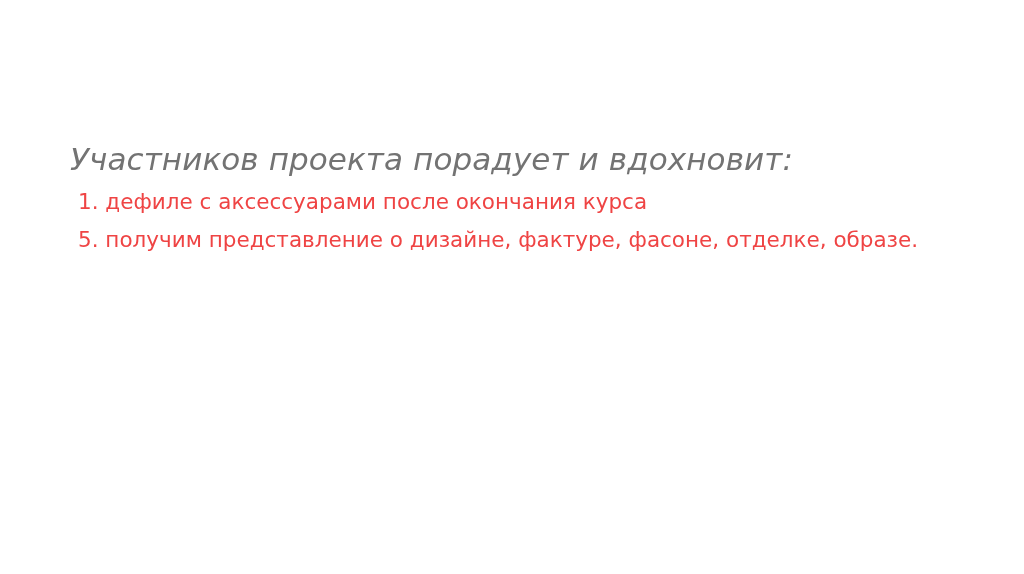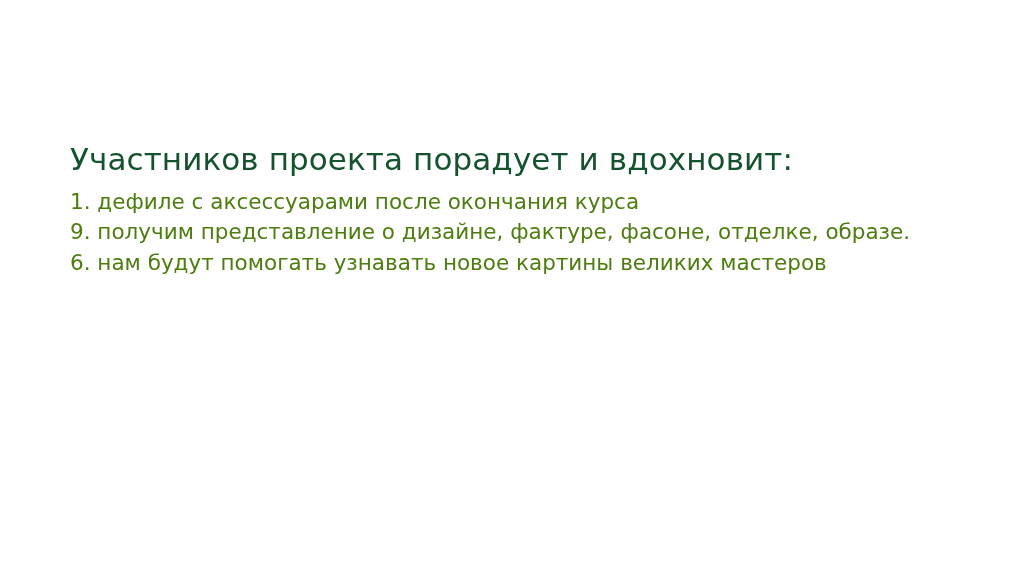--- a/index.html
+++ b/index.html
@@ -24,43 +24,43 @@
   .content {
     position: absolute;
     left: 70px;
     top: 140px;
     width: 890px;
   }
   .slide-title {
     font-size: 31px;
     line-height: 1.25;
     font-weight: 400;
-    color: #14532d;
+    color: #737373;
     margin: 0 0 8px 0;
     letter-spacing: 0.1px;
+    font-style: italic;
   }
   .body-list {
     list-style: none;
     margin: 0;
     padding: 0;
   }
   .body-list li {
     font-size: 21.5px;
     line-height: 1.43;
-    color: #4d7c0f;
-    margin: 0;
+    color: #ef4444;
+    margin: 8px;
     padding: 0;
     white-space: pre-wrap;
   }
 </style>
 </head>
 <body>
 
 <div class="slide">
   <div class="content">
     <h1 class="slide-title">Участников проекта порадует и вдохновит:</h1>
     <ul class="body-list">
       <li>1. дефиле с аксессуарами после окончания курса</li>
-      <li>9. получим представление о дизайне, фактуре, фасоне, отделке, образе.</li>
-      <li>6. нам будут помогать узнавать новое картины великих мастеров</li>
+      <li>5. получим представление о дизайне, фактуре, фасоне, отделке, образе.</li>
     </ul>
   </div>
 </div>
 
 </body></html>

